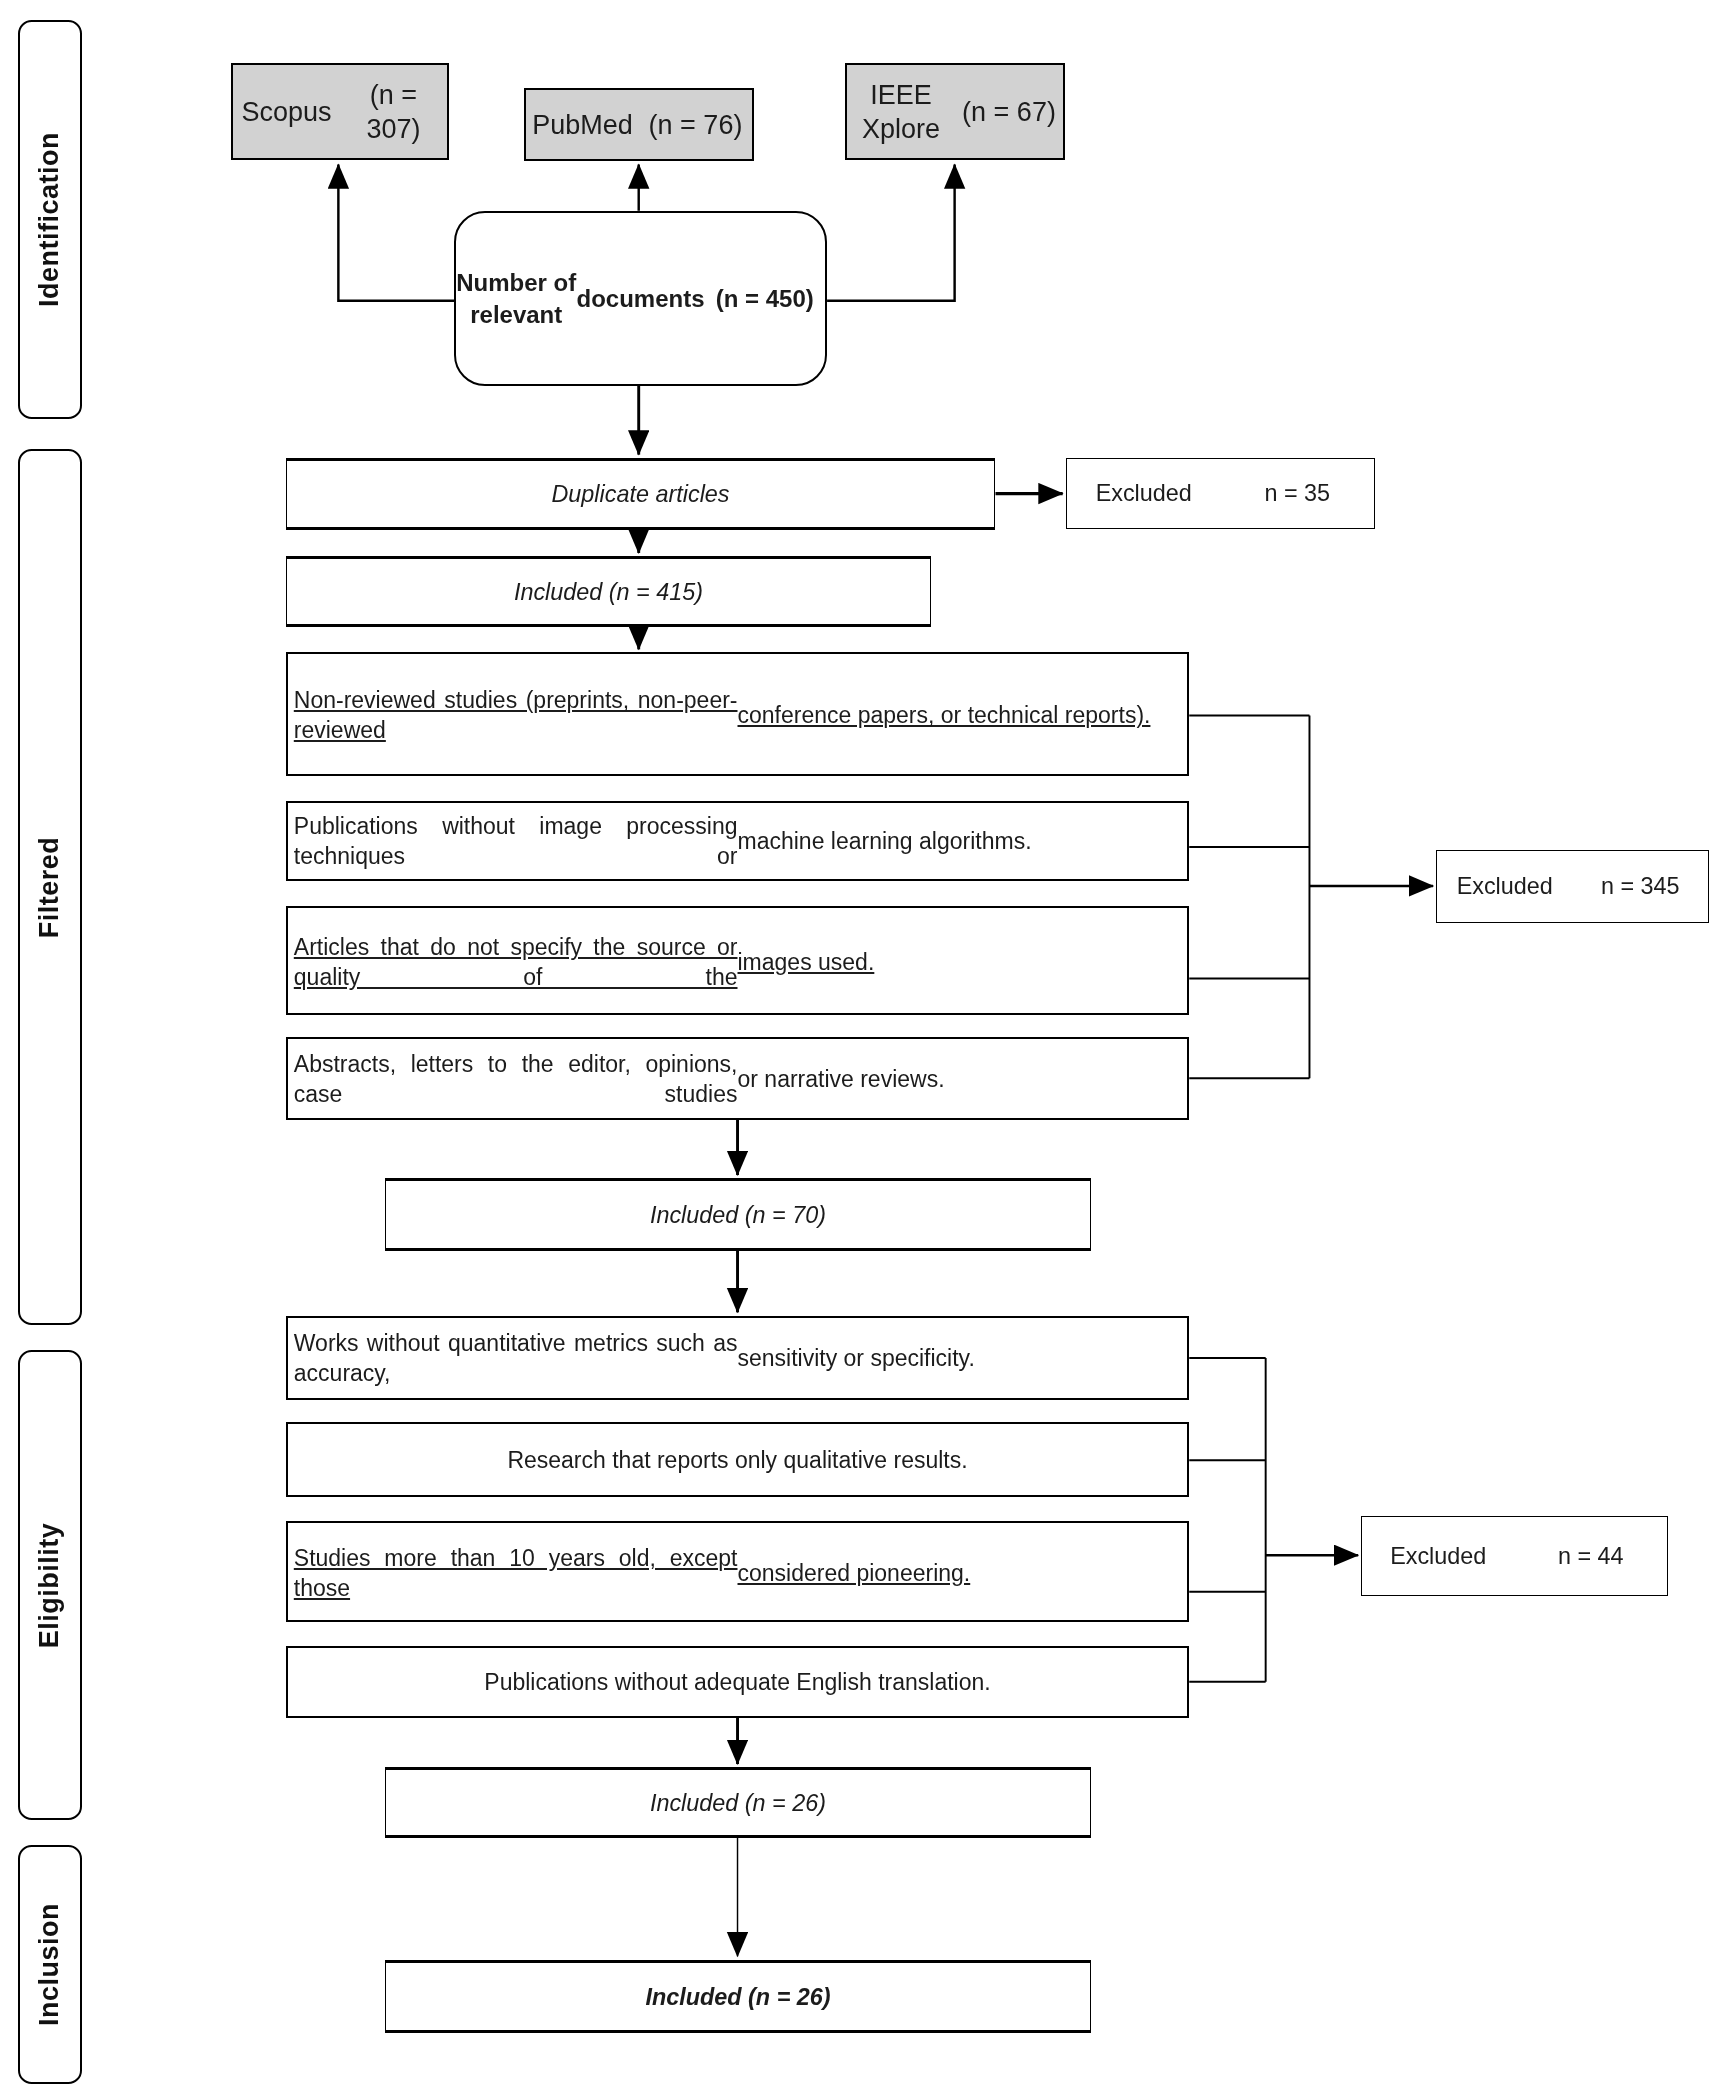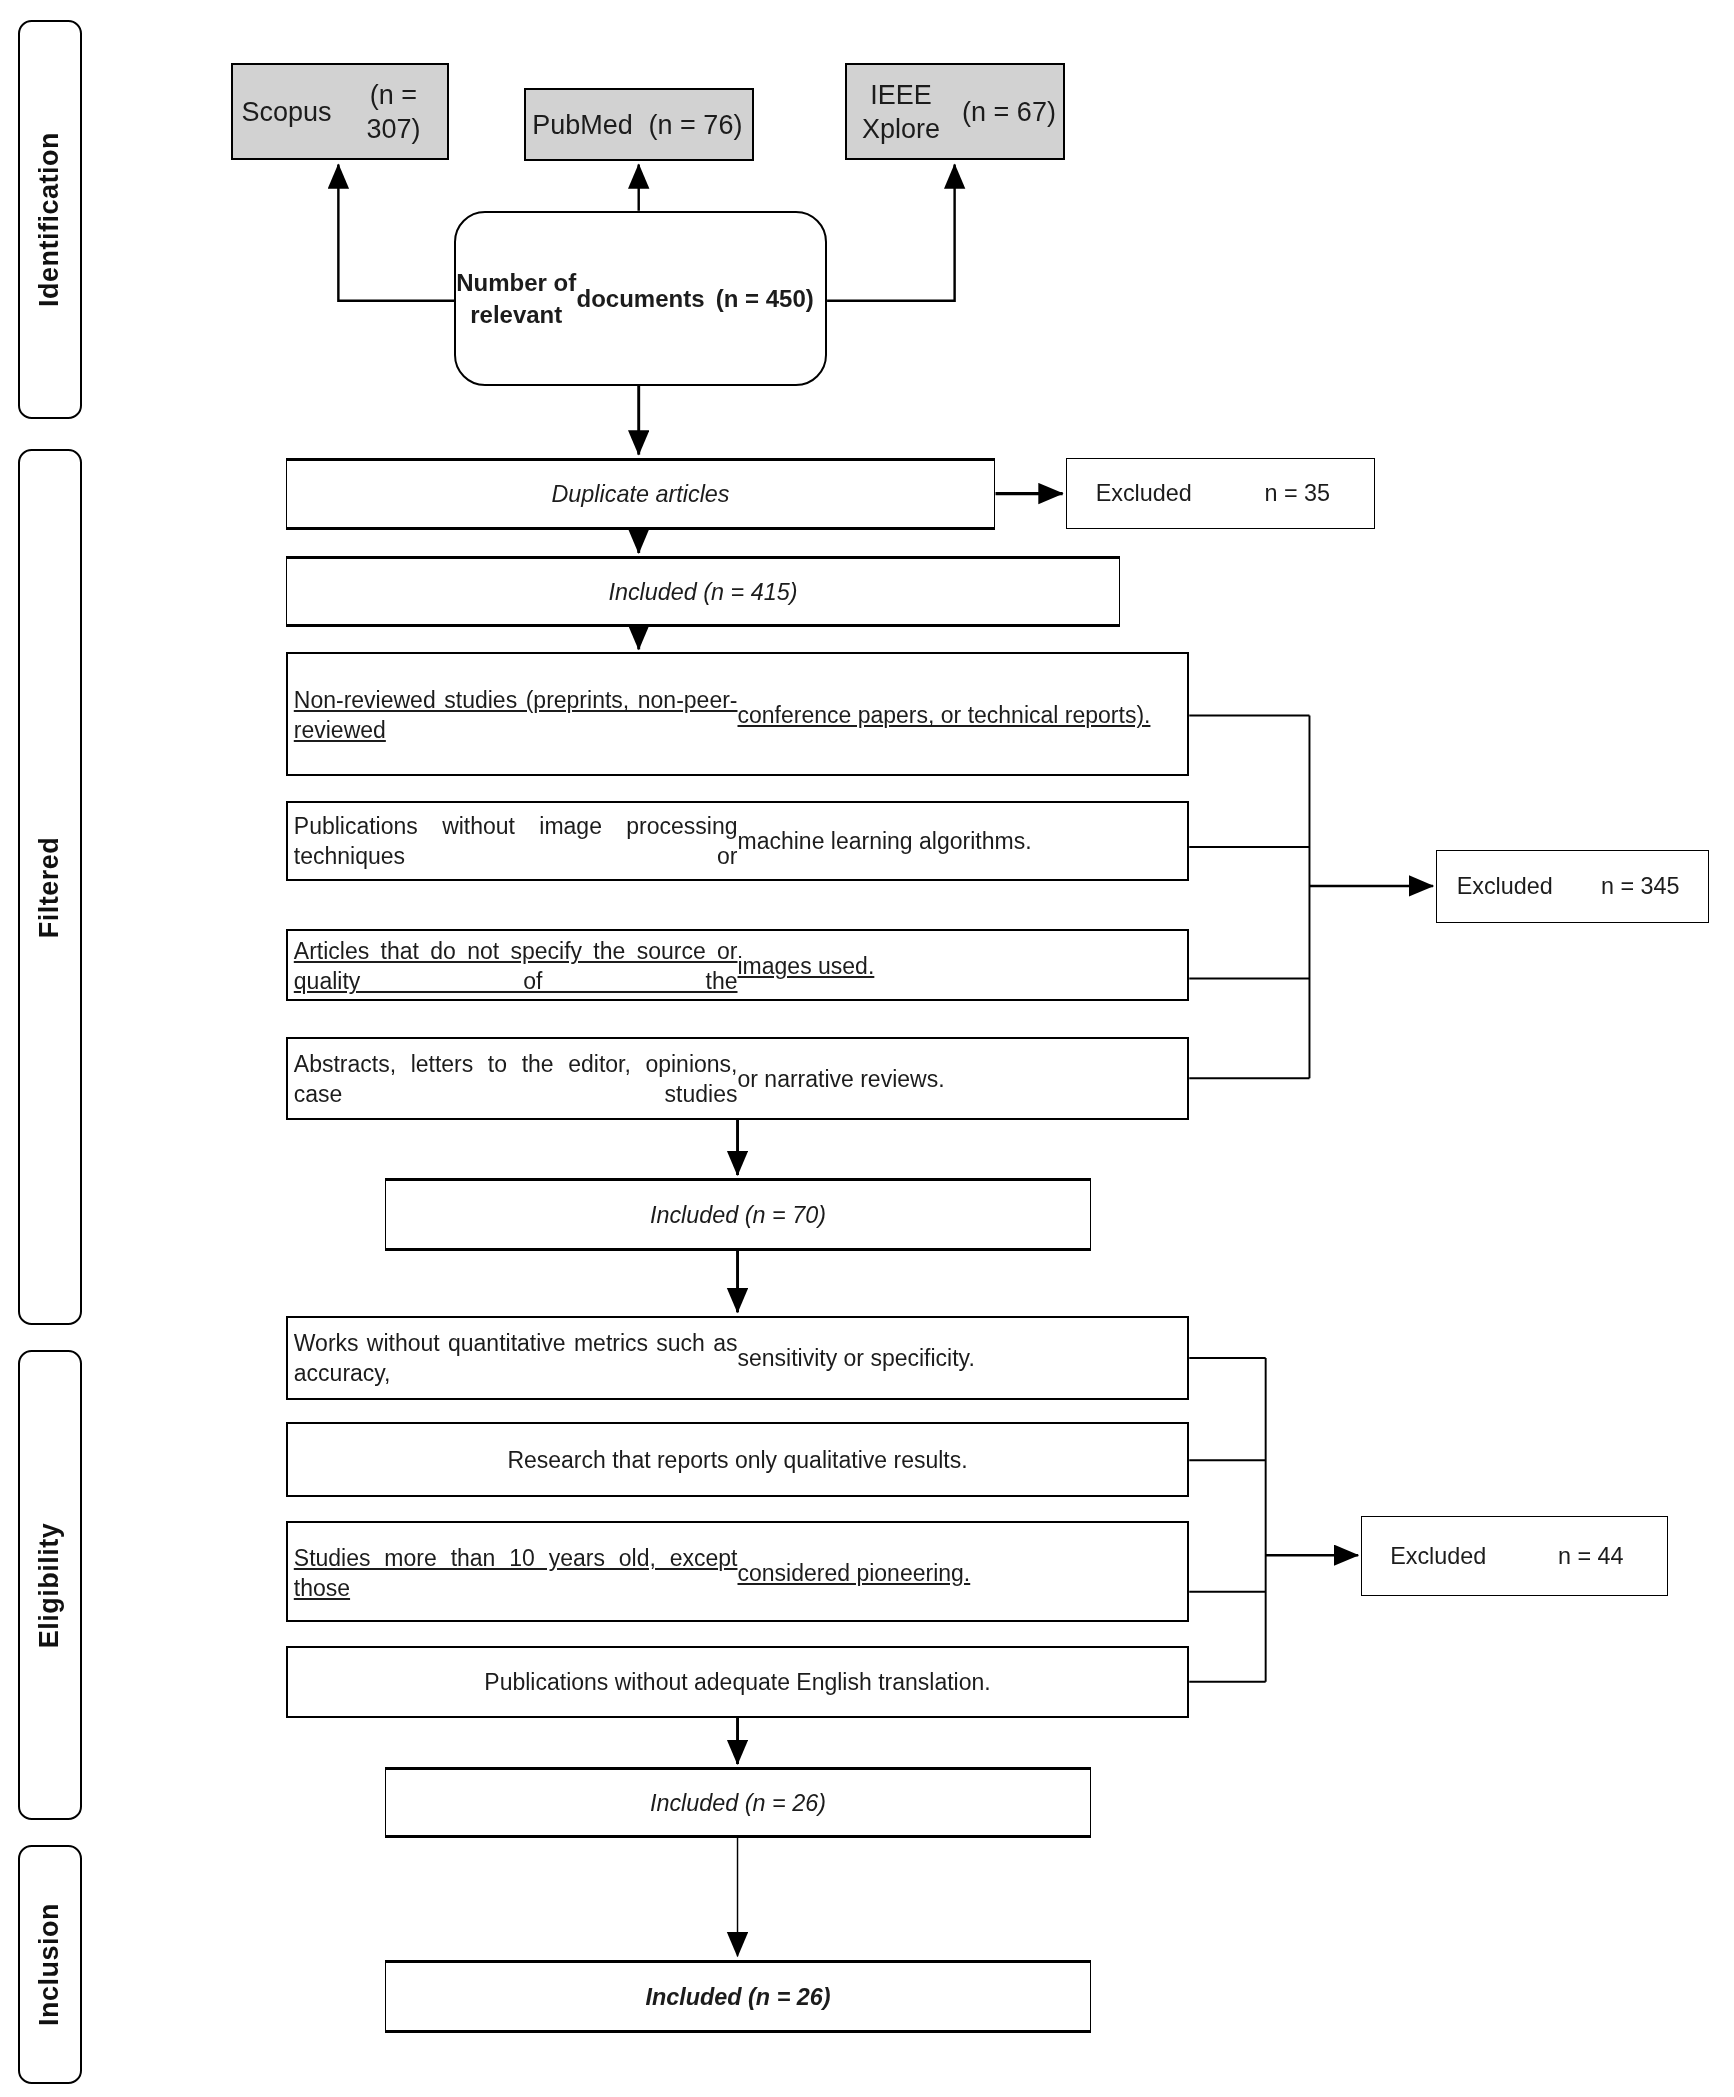--- a/index.html
+++ b/index.html
@@ -123,33 +123,33 @@
     <div class="bl">(n = 450)</div>
   </div>
 
   <div class="box hborder" style="left:286px;top:458px;width:709px;height:72px;">
     <div class="bl">Duplicate articles</div>
   </div>
   <div class="box excluded" style="left:1066px;top:458px;width:309px;height:71px;">
     <div class="bl">Excluded</div>
     <div class="bl">n = 35</div>
   </div>
-  <div class="box hborder" style="left:286px;top:556px;width:834px;height:71px;text-align:center;">
+  <div class="box hborder" style="left:286px;top:556px;width:645px;height:71px;text-align:center;">
     <div class="bl">Included (n = 415)</div>
   </div>
 
   <div class="box criteria vtop" style="left:286px;top:652px;width:903px;height:124px;">
     <div class="bl jline">Non-reviewed studies (preprints, non-peer-reviewed</div>
     <div class="bl lline">conference papers, or technical reports).</div>
   </div>
   <div class="box criteria" style="left:286px;top:801px;width:903px;height:80px;">
     <div class="bl jline">Publications without image processing techniques or</div>
     <div class="bl lline">machine learning algorithms.</div>
   </div>
-  <div class="box criteria vtop" style="left:286px;top:906px;width:903px;height:72px;margin-top:23px;">
+  <div class="box criteria vtop" style="left:286px;top:906px;width:903px;height:109px;">
     <div class="bl jline">Articles that do not specify the source or quality of the</div>
     <div class="bl lline">images used.</div>
   </div>
   <div class="box criteria" style="left:286px;top:1037px;width:903px;height:83px;">
     <div class="bl jline">Abstracts, letters to the editor, opinions, case studies</div>
     <div class="bl lline">or narrative reviews.</div>
   </div>
 
   <div class="box excluded" style="left:1436px;top:850px;width:273px;height:73px;">
     <div class="bl">Excluded</div>

